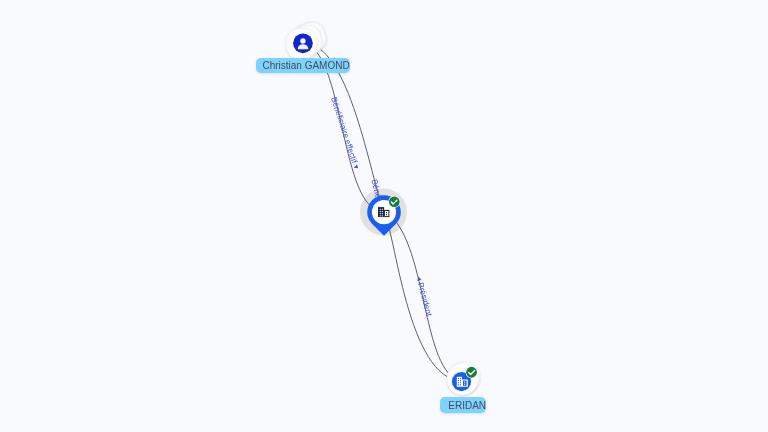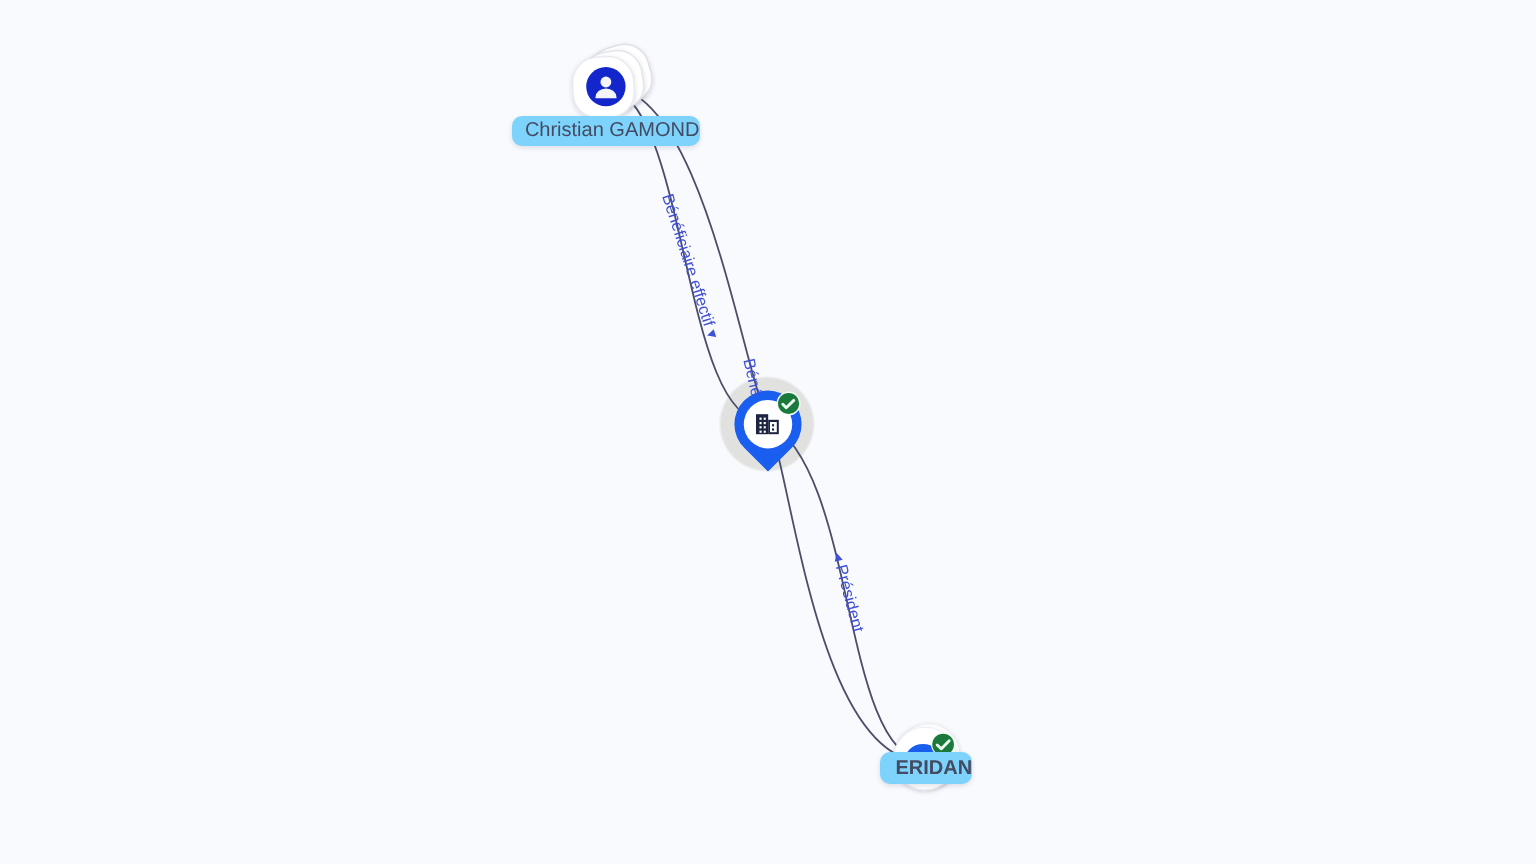--- a/index.html
+++ b/index.html
@@ -13,21 +13,21 @@
   .node-label{position:absolute;background:#7dd3fc;border-radius:5px;
      font-size:10px;color:#434b63;line-height:1;white-space:nowrap;
      box-shadow:0 1px 2.5px rgba(36,48,77,.14);
      display:flex;align-items:center;justify-content:flex-end;}
   .person-label{left:255.7px;top:57.9px;width:94px;height:14.1px;padding-top:1.3px;}
   .company-label{left:261.7px;top:236.2px;width:244.4px;height:14.2px;
      background:#1260f0;color:#fff;border-radius:4px;font-size:9.2px;
      justify-content:flex-start;padding-left:3.0px;padding-top:1.2px;
      box-sizing:border-box;
      box-shadow:0 1px 2px rgba(36,48,77,.16);}
-  .eridan-label{left:440.3px;top:376px;width:45.8px;height:14.8px;padding-top:1.6px;font-weight:bold;}
+  .eridan-label{left:440.3px;top:397px;width:45.8px;height:14.8px;padding-top:1.6px;}
 </style>
 </head>
 <body>
 
 <div id="stage">
   <svg id="gsvg" viewBox="0 0 768 432" xmlns="http://www.w3.org/2000/svg">
     <defs>
       <filter id="nodeshadow" x="-60%" y="-60%" width="220%" height="220%">
         <feDropShadow dx="0" dy="1" stdDeviation="1.4" flood-color="#24304d" flood-opacity="0.22"></feDropShadow>
       </filter>

